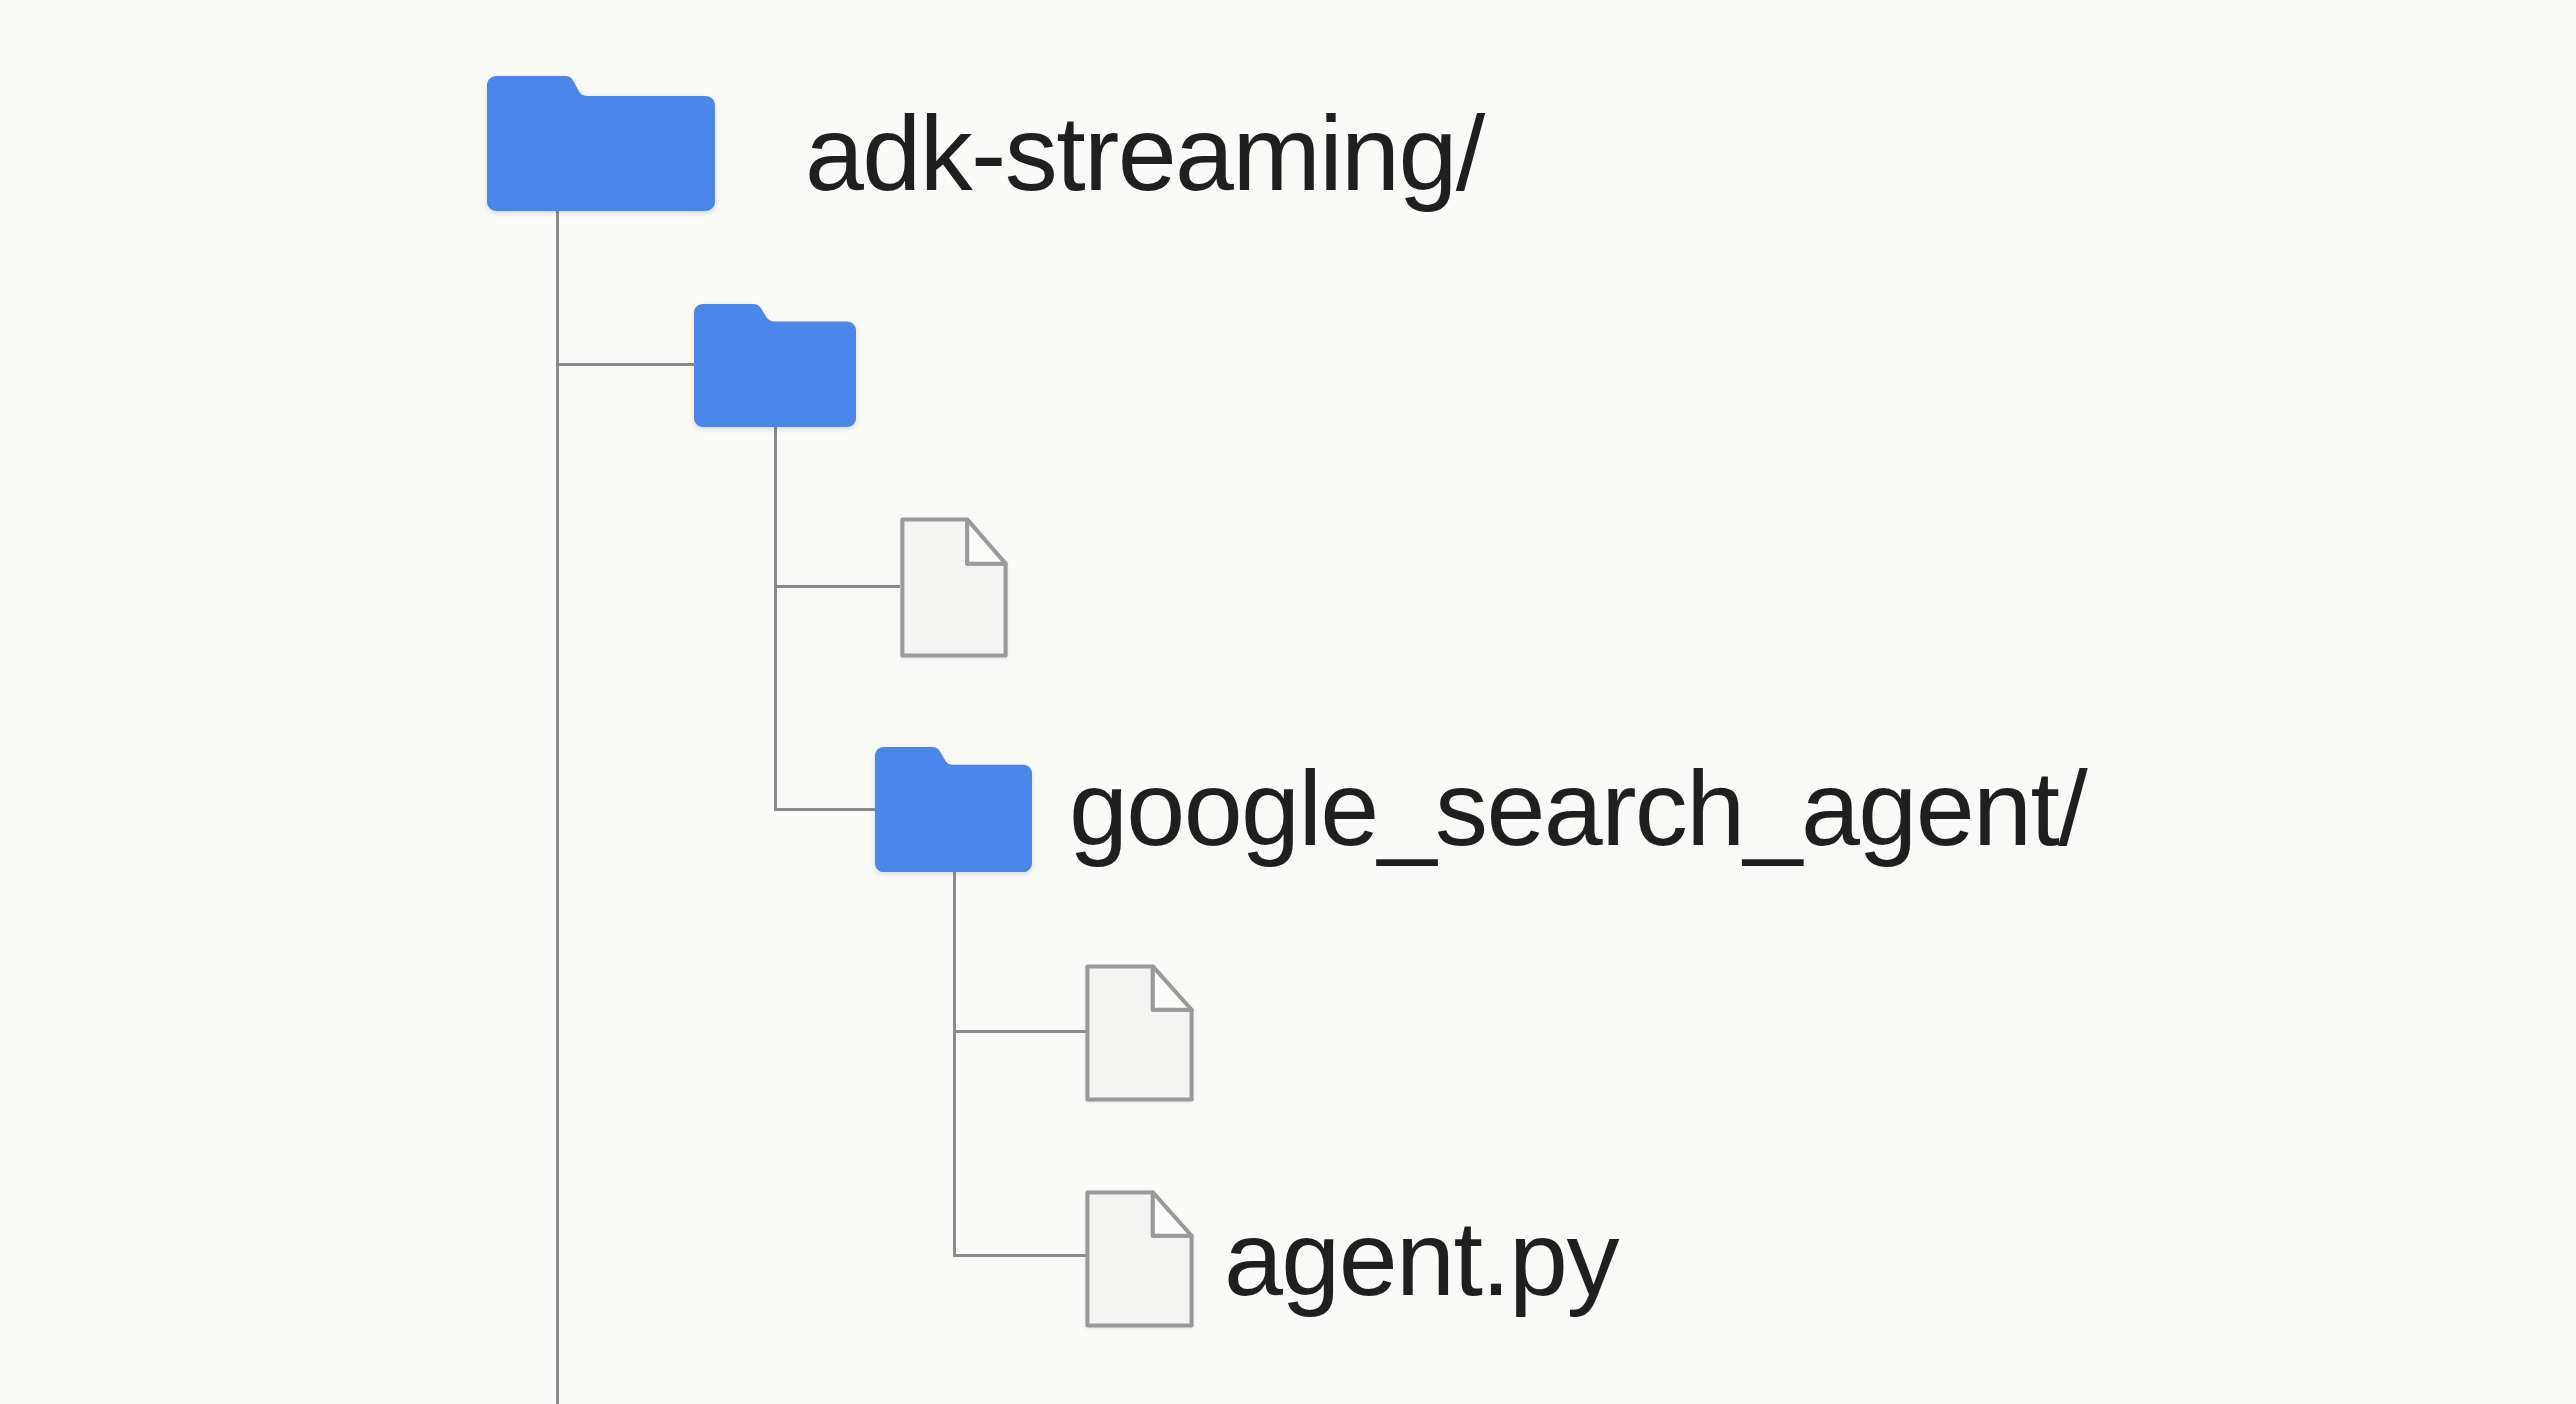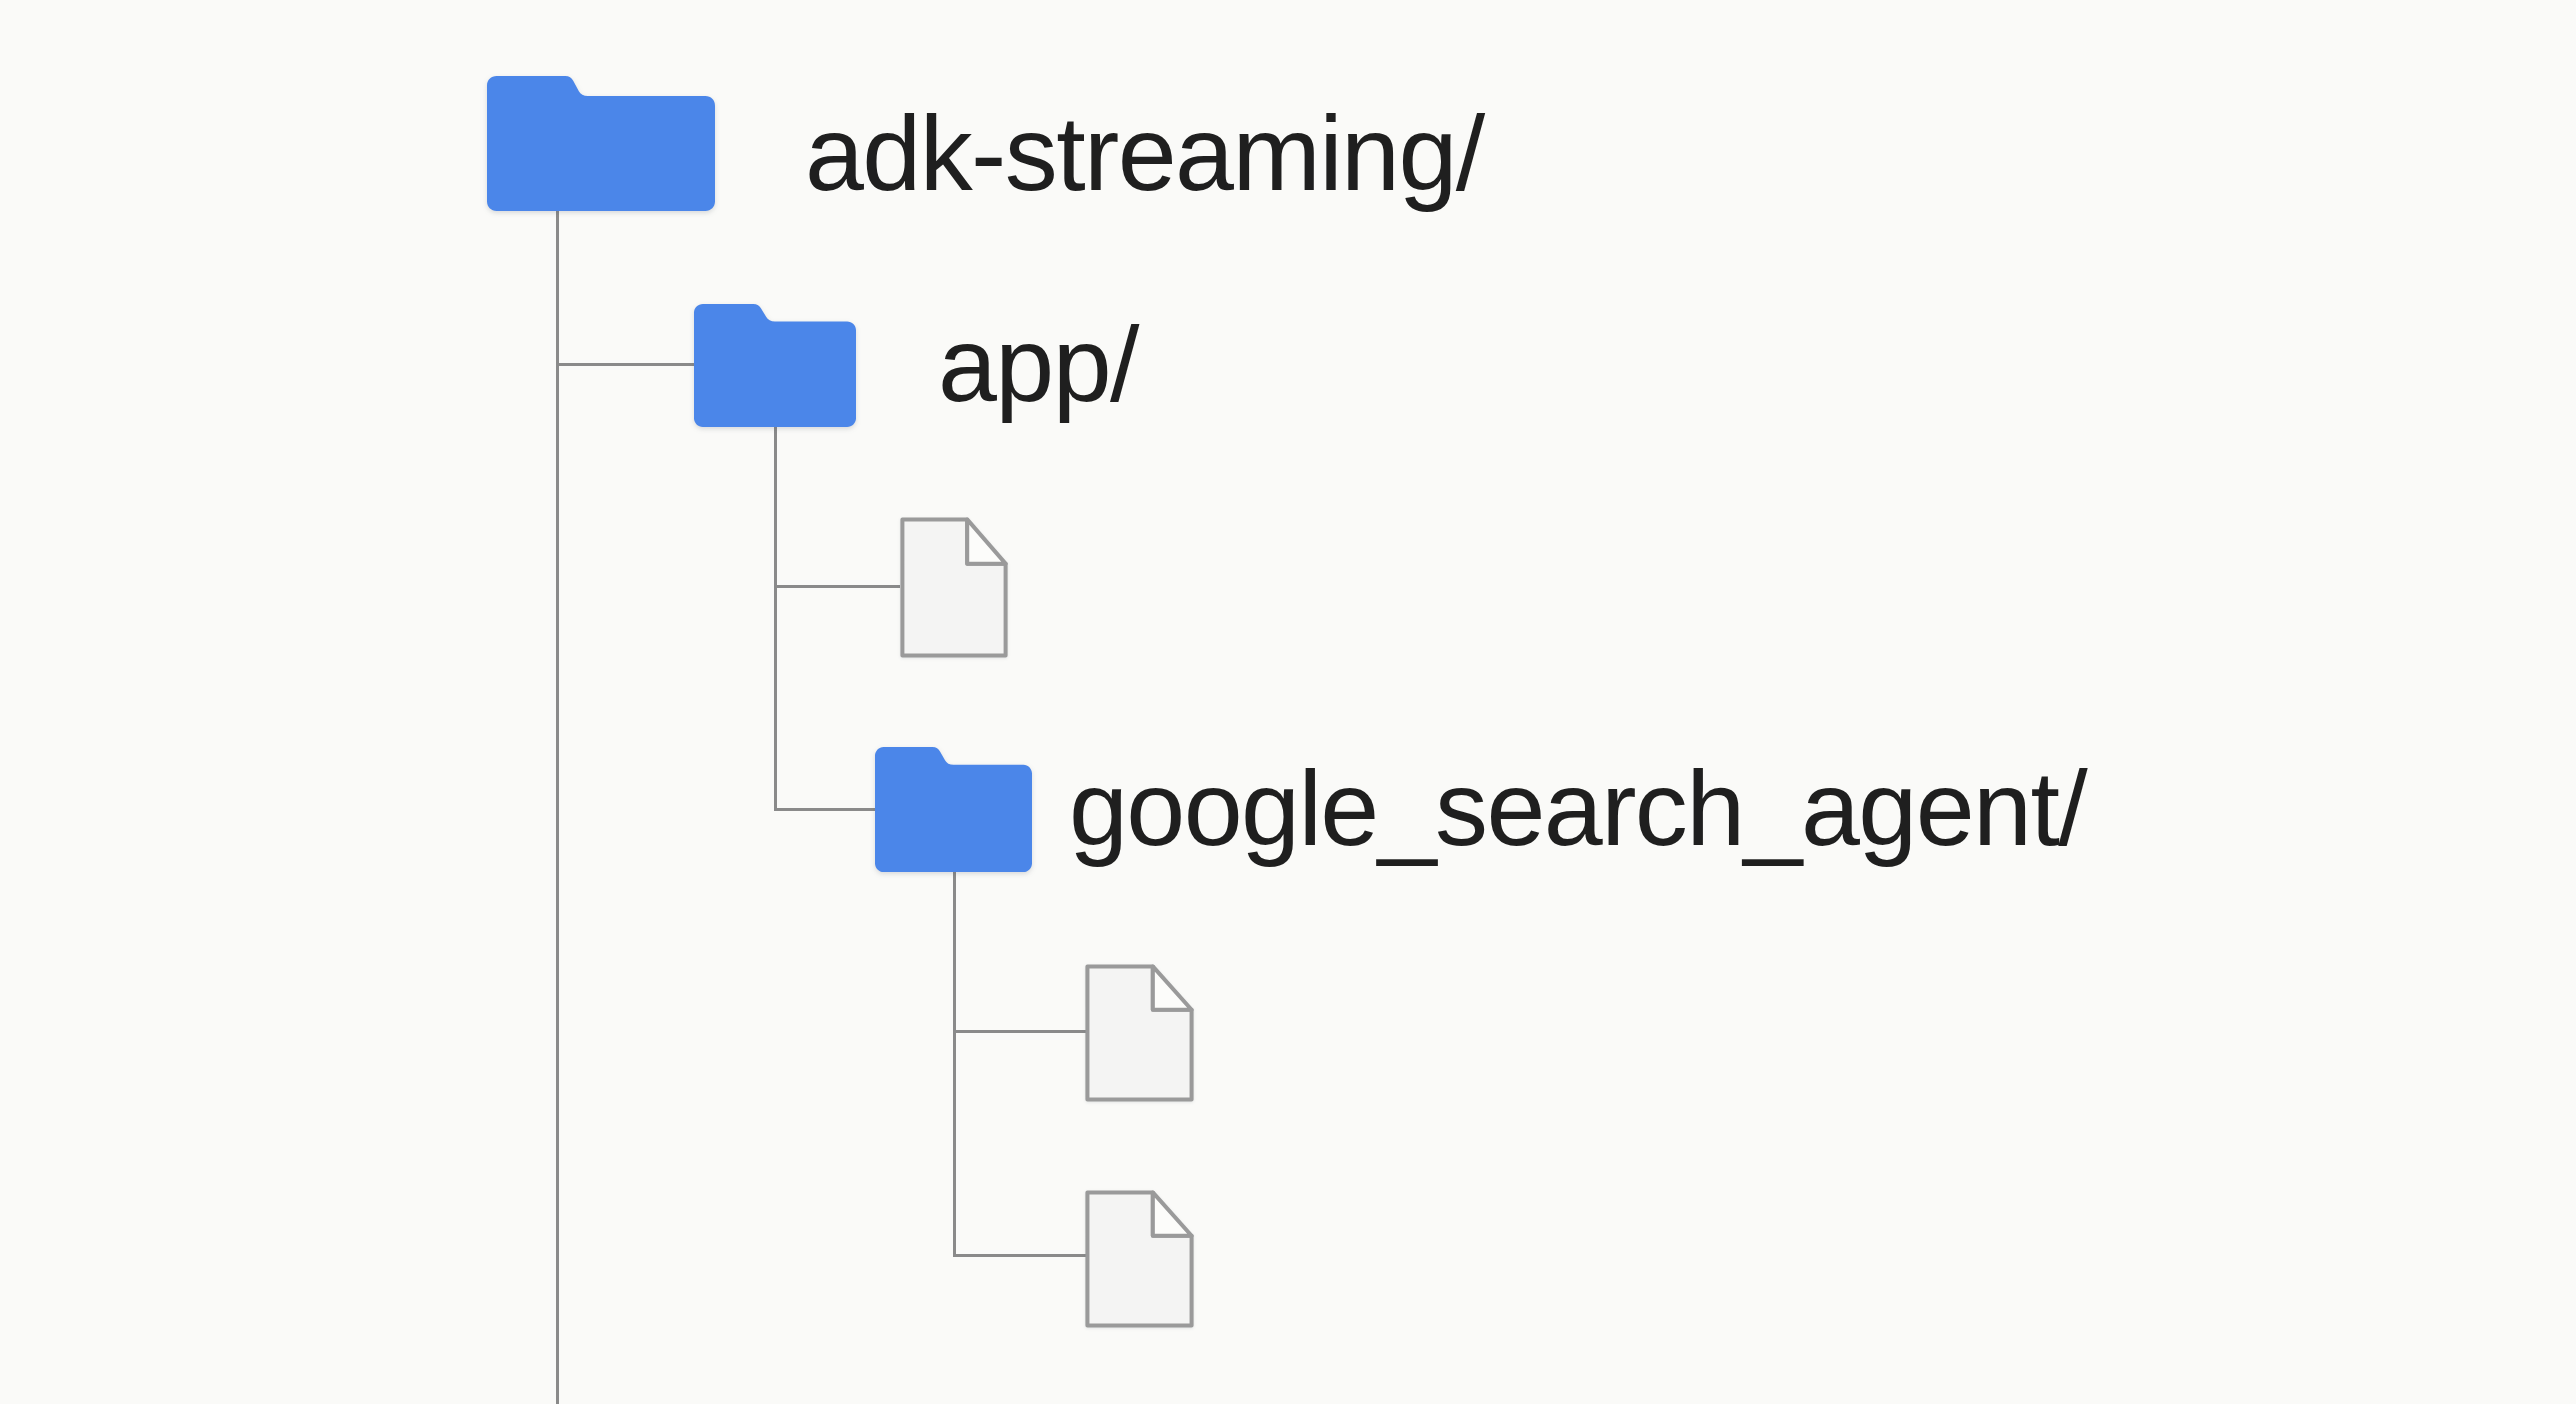--- a/index.html
+++ b/index.html
@@ -84,36 +84,36 @@
   <div class="line" id="branch-agent"></div>
 
   <svg class="icon folder-svg" id="icon-adk" viewBox="0 0 283 168" preserveAspectRatio="none" aria-hidden="true">
     <path class="folder-body" d="M12,0 H97 C102,0 105,2 107,6 L114,19 C116,23 120,25 125,25 H271 C278,25 283,30 283,37 V156 C283,163 278,168 271,168 H12 C5,168 0,163 0,156 V12 C0,5 5,0 12,0 Z"></path>
   </svg>
   <div class="label" id="label-adk">adk-streaming/</div>
 
   <svg class="icon folder-svg" id="icon-app" viewBox="0 0 200 155" preserveAspectRatio="none" aria-hidden="true">
     <path class="folder-body" d="M11,0 H73 C78,0 81,2 83,6 L89,16 C91,20 95,22 100,22 H189 C195,22 200,27 200,33 V144 C200,150 195,155 189,155 H11 C5,155 0,150 0,144 V11 C0,5 5,0 11,0 Z"></path>
   </svg>
-  <div class="label" id="label-app">app/</div>
 
   <svg class="icon file-svg" id="icon-env" viewBox="0 0 135 172" preserveAspectRatio="none" aria-hidden="true">
     <path class="file-body" d="M3,3 H84 V57 H132 V169 H3 Z"></path>
     <path class="file-fold" d="M84,3 L132,57 H84 Z"></path>
   </svg>
 
   <svg class="icon folder-svg" id="icon-gsa" viewBox="0 0 200 155" preserveAspectRatio="none" aria-hidden="true">
     <path class="folder-body" d="M11,0 H73 C78,0 81,2 83,6 L89,16 C91,20 95,22 100,22 H189 C195,22 200,27 200,33 V144 C200,150 195,155 189,155 H11 C5,155 0,150 0,144 V11 C0,5 5,0 11,0 Z"></path>
   </svg>
   <div class="label" id="label-gsa">google_search_agent/</div>
 
   <svg class="icon file-svg" id="icon-init" viewBox="0 0 135 172" preserveAspectRatio="none" aria-hidden="true">
     <path class="file-body" d="M3,3 H84 V57 H132 V169 H3 Z"></path>
     <path class="file-fold" d="M84,3 L132,57 H84 Z"></path>
   </svg>
 
   <svg class="icon file-svg" id="icon-agent" viewBox="0 0 135 172" preserveAspectRatio="none" aria-hidden="true">
     <path class="file-body" d="M3,3 H84 V57 H132 V169 H3 Z"></path>
     <path class="file-fold" d="M84,3 L132,57 H84 Z"></path>
   </svg>
+  <div class="label" id="label-agent">agent.py</div>
 
 </div>
 
 
 </body></html>

